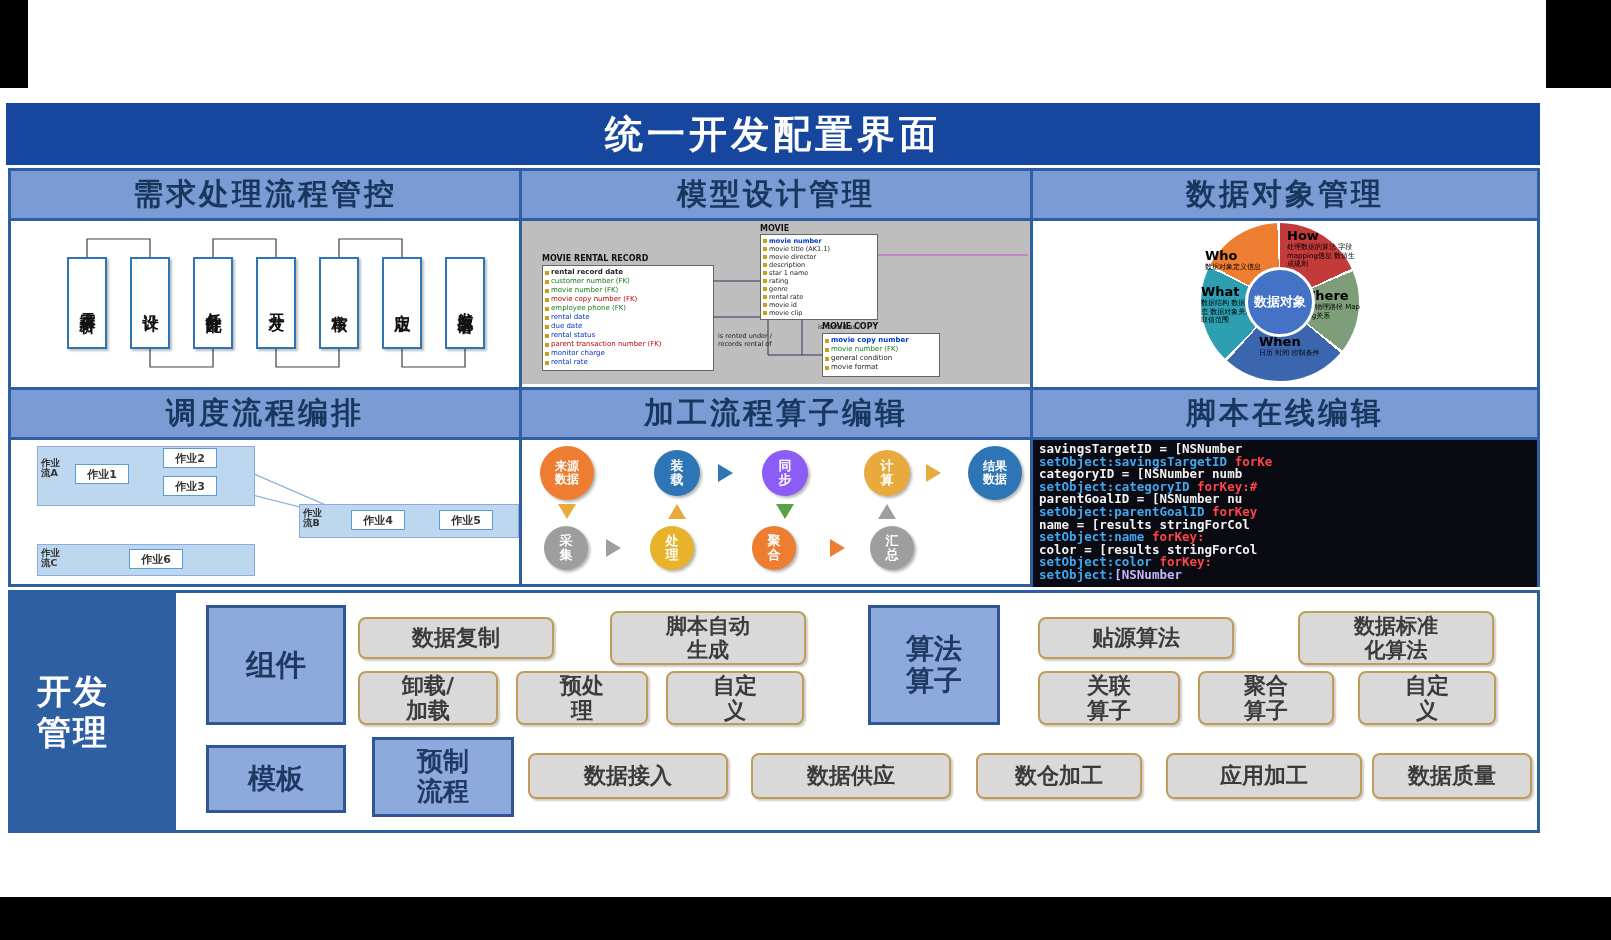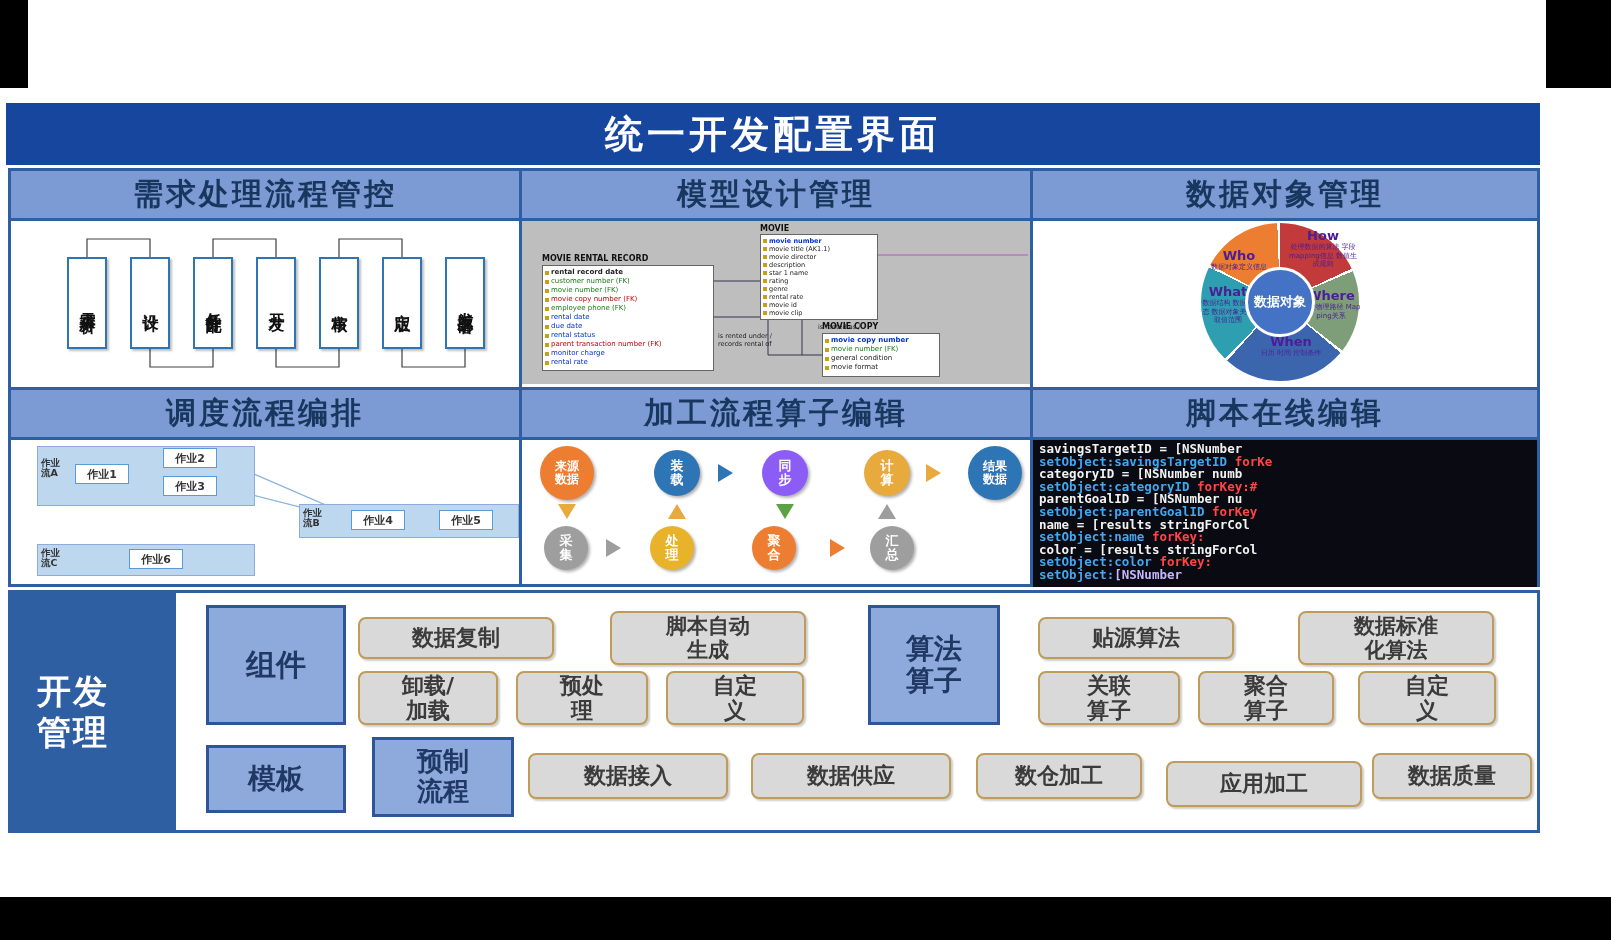--- a/index.html
+++ b/index.html
@@ -42,21 +42,21 @@
   .pie-wrap{position:absolute;left:168px;top:2px;width:158px;height:158px;}
   .pie{width:158px;height:158px;border-radius:50%;
        background:conic-gradient(#C23A3A 0deg 65deg,#fff 65deg 67deg,
                   #7E9E7A 67deg 128deg,#fff 128deg 130deg,
                   #3B66AE 130deg 222deg,#fff 222deg 224deg,
                   #2E9FB0 224deg 296deg,#fff 296deg 298deg,
                   #ED7D31 298deg 358deg,#fff 358deg 360deg);}
   .pie-center{position:absolute;left:50%;top:50%;transform:translate(-50%,-50%);width:64px;height:64px;
               border-radius:50%;background:#4472C4;border:3px solid #fff;color:#fff;display:flex;
               align-items:center;justify-content:center;font-size:13px;font-weight:bold;}
-  .slice-label{position:absolute;color:#4c1d95;text-align:center;}
+  .slice-label{position:absolute;color:#000000;}
   .slice-label .sl-name{font-size:13px;font-weight:bold;line-height:1.1;}
   .slice-label .sl-desc{font-size:7px;line-height:1.2;word-break:break-all;}
 
   
   .flow-box{position:absolute;background:#BDD7EE;border:1px solid #8FAADC;box-sizing:border-box;}
   .flow-label{position:absolute;font-size:9.5px;font-weight:bold;color:#333;width:22px;
               word-break:break-all;line-height:1.1;}
   .job{position:absolute;width:54px;height:20px;background:#fff;border:1px solid #5B9BD5;
        box-sizing:border-box;display:flex;align-items:center;justify-content:center;
        font-size:11px;font-weight:bold;color:#333;}
@@ -409,21 +409,21 @@
       </div>
       <div class="g-btn" style="left:352px;top:160px;width:200px;height:46px">
         <span>数据接入</span>
       </div>
       <div class="g-btn" style="left:575px;top:160px;width:200px;height:46px">
         <span>数据供应</span>
       </div>
       <div class="g-btn" style="left:800px;top:160px;width:166px;height:46px">
         <span>数仓加工</span>
       </div>
-      <div class="g-btn" style="left:990px;top:168px;width:196px;height:46px">
+      <div class="g-btn" style="left:990px;top:160px;width:196px;height:46px">
         <span>应用加工</span>
       </div>
       <div class="g-btn" style="left:1196px;top:160px;width:160px;height:46px">
         <span>数据质量</span>
       </div>
 
     </div>
   </div>
 
 </div>

